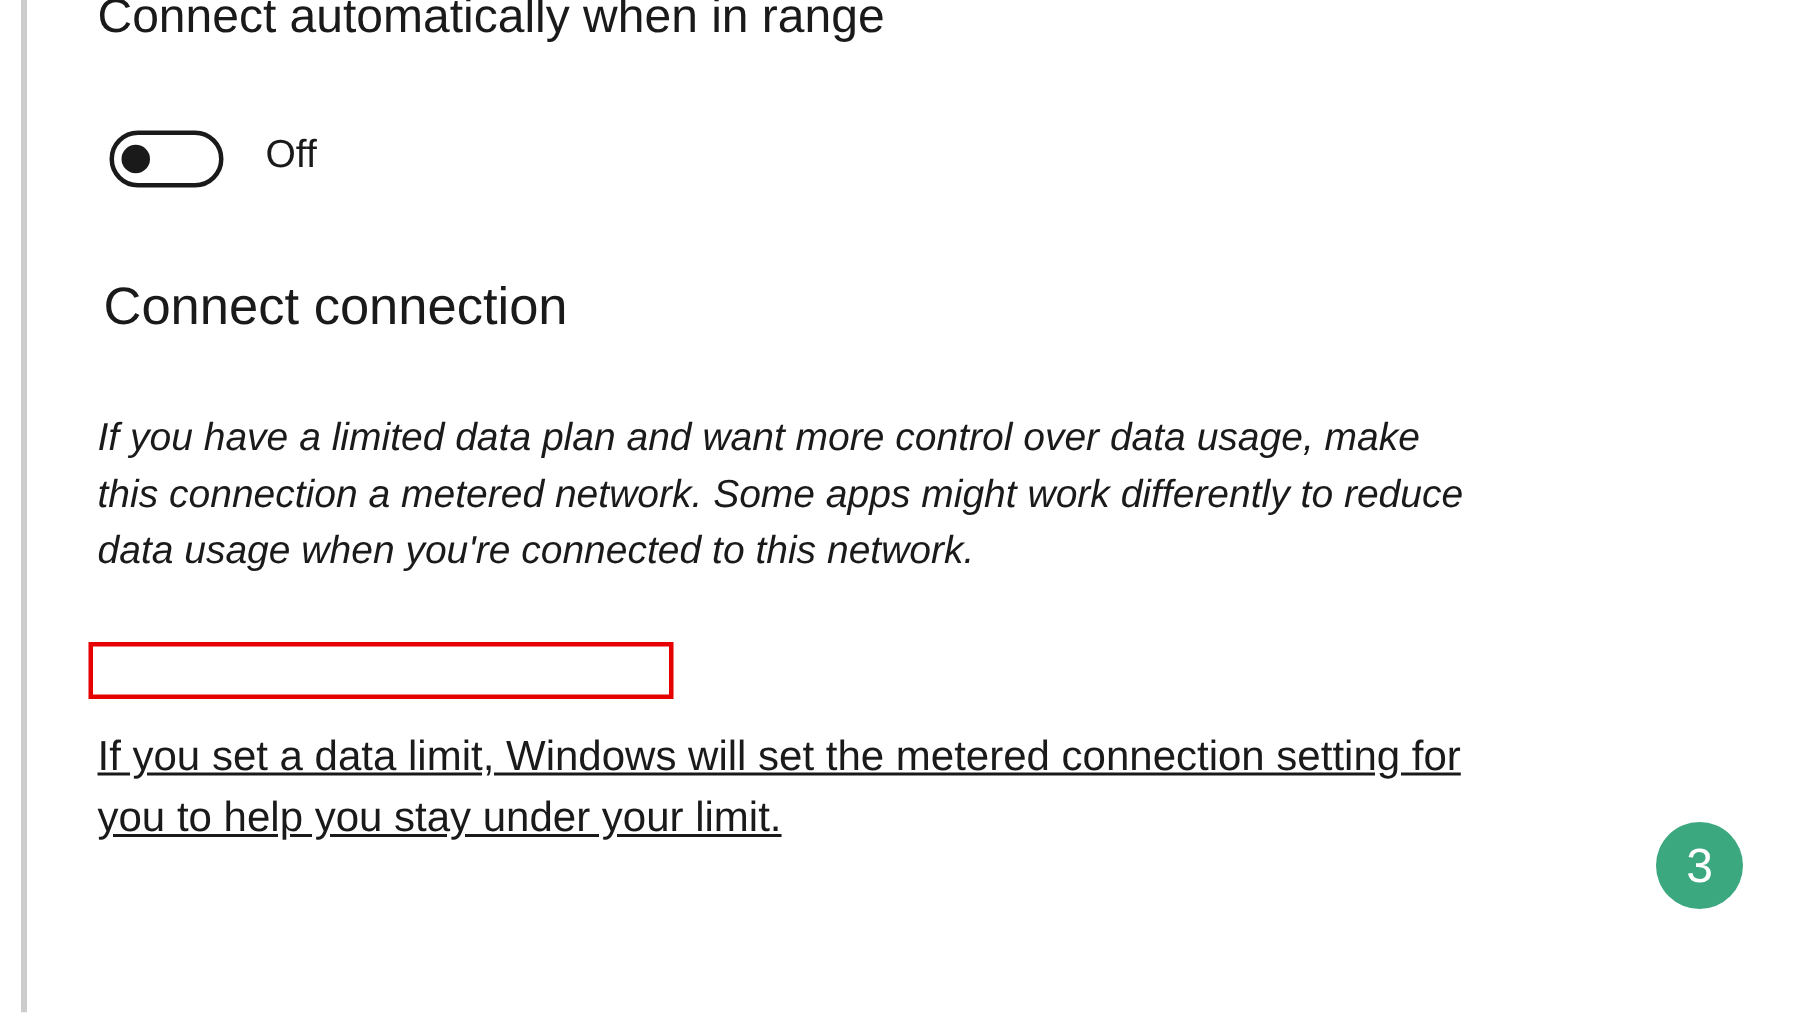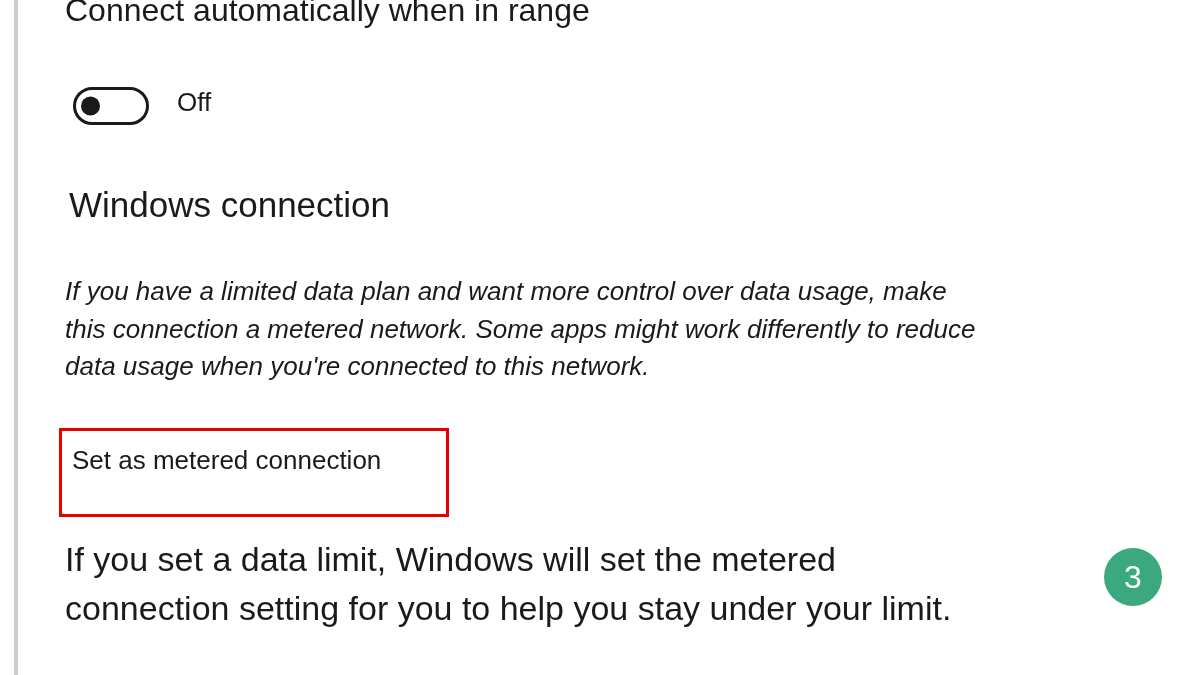--- a/index.html
+++ b/index.html
@@ -108,25 +108,26 @@
       font-size: 26px;
       color: #1a1a1a;
       margin-bottom: 20px;
     }
     .highlight-toggle-row {
       display: flex;
       align-items: center;
       gap: 28px;
     }
     .footnote {
-      font-size: 34px;
+      font-size: 28px;
       line-height: 1.45;
       color: #1a1a1a;
       max-width: 920px;
       padding-left: 0;
+      text-decoration: underline;
     }
     .badge {
       position: absolute;
       right: 38px;
       bottom: 69px;
       width: 58px;
       height: 58px;
       border-radius: 50%;
       background: #3ca880;
       color: #ffffff;
@@ -146,25 +147,24 @@
 
   <h2 class="heading-1">Connect automatically when in range</h2>
 
   <div class="toggle-row">
     <div class="toggle toggle-off">
       <div class="knob"></div>
     </div>
     <span class="toggle-label">Off</span>
   </div>
 
-  <h2 class="section-heading">Windows connection</h2>
+  <h2 class="section-heading">Connect connection</h2>
 
   <p class="description">If you have a limited data plan and want more control over data usage, make this connection a metered network. Some apps might work differently to reduce data usage when you're connected to this network.</p>
 
   <div class="highlight-box">
-    <div class="highlight-label">Set as metered connection</div>
   </div>
 
   <p class="footnote">If you set a data limit, Windows will set the metered connection setting for you to help you stay under your limit.</p>
 
 </div>
 
 <div class="badge">3</div>
 
 </body></html>

